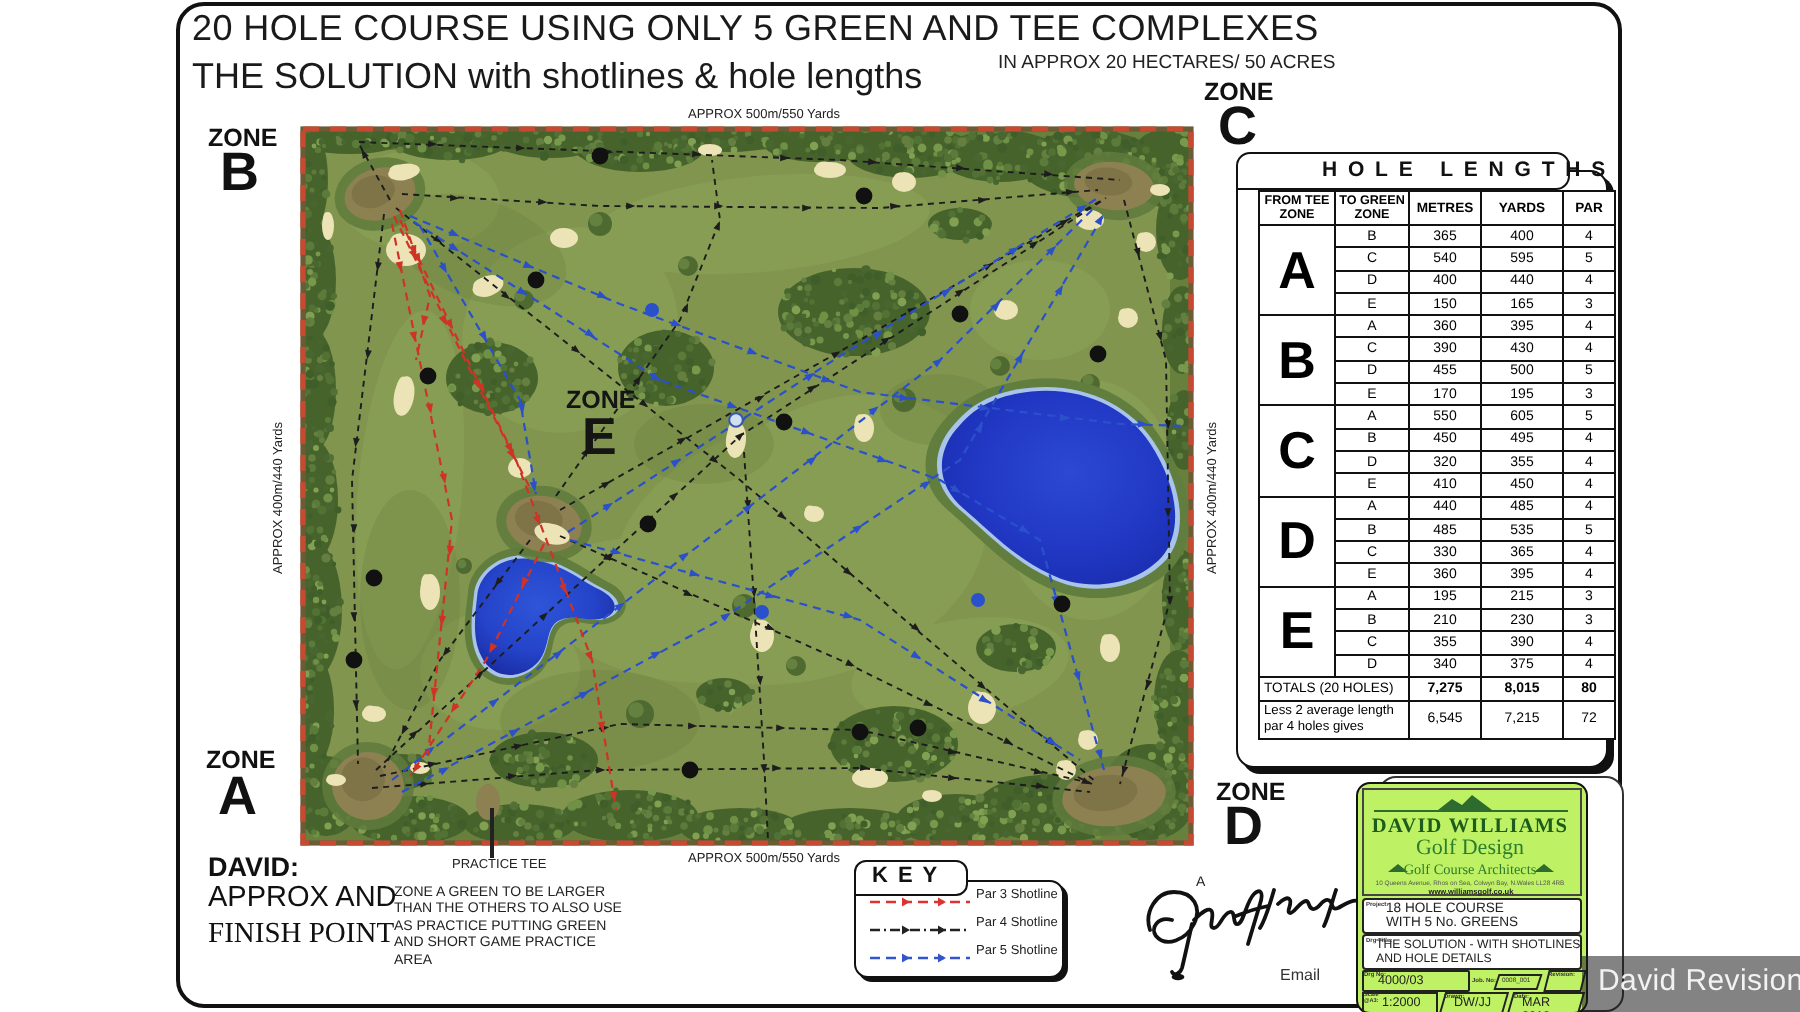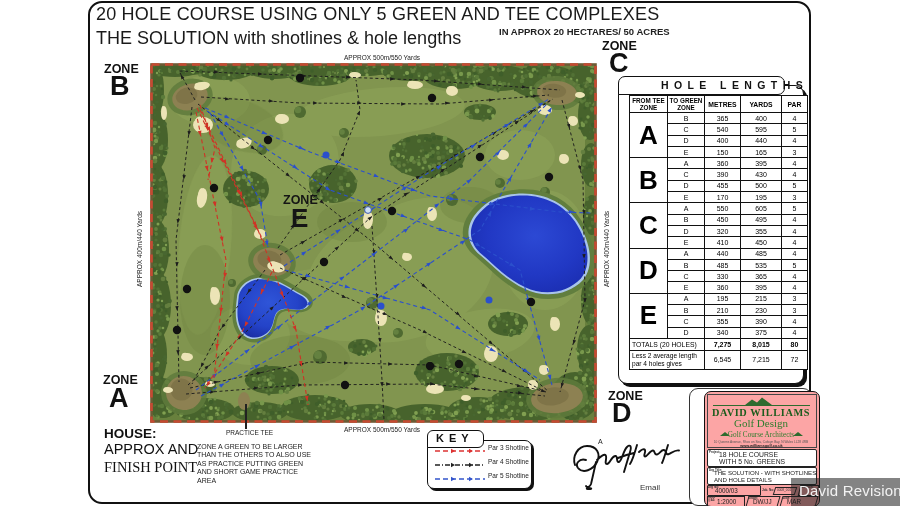--- a/index.html
+++ b/index.html
@@ -10,21 +10,21 @@
 </style>
 </head>
 <body>
 
 <div class="abs" style="left:88px;top:1px;width:719px;height:499px;border:2.5px solid #111;border-radius:14px;background:#fff;"></div>
 
 <div class="abs" style="left:96px;top:4px;font-size:18px;color:#1a1a1a;letter-spacing:0.2px;">20 HOLE COURSE USING ONLY 5 GREEN AND TEE COMPLEXES</div>
 
 <div class="abs" style="left:96px;top:28px;font-size:18px;color:#1a1a1a;">THE SOLUTION with shotlines &amp; hole lengths</div>
 
-<div class="abs" style="left:499px;top:26px;font-size:9.5px;color:#222;font-weight:bold;">IN APPROX 20 HECTARES/ 50 ACRES</div>
+<div class="abs" style="left:499px;top:26px;font-size:9.5px;color:#222;font-weight:normal;">IN APPROX 20 HECTARES/ 50 ACRES</div>
 
 <div class="abs b" style="left:602px;top:39px;font-size:12.5px;color:#111;">ZONE</div>
 <div class="abs b" style="left:609px;top:48px;font-size:27px;color:#111;">C</div>
 
 <div class="abs b" style="left:104px;top:62px;font-size:12.5px;color:#111;">ZONE</div>
 <div class="abs b" style="left:110px;top:71px;font-size:27px;color:#111;">B</div>
 
 <div class="abs b" style="left:103px;top:373px;font-size:12.5px;color:#111;">ZONE</div>
 <div class="abs b" style="left:109px;top:383px;font-size:27px;color:#111;">A</div>
 
@@ -2337,21 +2337,21 @@
 <div class="abs b" style="left:291px;top:203px;font-size:26px;color:#151515;">E</div>
 
 <div class="abs" style="left:344px;top:54px;font-size:6.5px;color:#222;">APPROX 500m/550 Yards</div>
 
 <div class="abs" style="left:344px;top:426px;font-size:6.5px;color:#222;">APPROX 500m/550 Yards</div>
 
 <div class="abs" style="left:136px;top:287px;font-size:6.5px;color:#222;transform:rotate(-90deg);transform-origin:0 0;white-space:nowrap;">APPROX 400m/440 Yards</div>
 
 <div class="abs" style="left:603px;top:287px;font-size:6.5px;color:#222;transform:rotate(-90deg);transform-origin:0 0;white-space:nowrap;">APPROX 400m/440 Yards</div>
 
-<div class="abs b" style="left:104px;top:426px;font-size:13.5px;color:#111;">HOUSE:</div>
+<div class="abs b" style="left:104px;top:426px;font-size:13.5px;color:#111;">DAVID:</div>
 <div class="abs" style="left:104px;top:441px;font-size:14.5px;color:#111;">APPROX AND</div>
 <div class="abs" style="left:104px;top:459px;font-size:14.5px;color:#111;font-family:Liberation Serif, serif;">FINISH POINT</div>
 
 <div class="abs" style="left:245px;top:404px;width:1.5px;height:25px;background:#222;"></div>
 
 <div class="abs" style="left:226px;top:429px;font-size:6.5px;color:#222;">PRACTICE TEE</div>
 
 <div class="abs" style="left:197px;top:443px;font-size:7px;line-height:8.4px;color:#222;">ZONE A GREEN TO BE LARGER<br>THAN THE OTHERS TO ALSO USE<br>AS PRACTICE PUTTING GREEN<br>AND SHORT GAME PRACTICE<br>AREA</div>
 
 <div class="abs" style="left:427px;top:440px;width:103px;height:47px;border:1.5px solid #111;border-radius:7px;background:#fff;box-shadow:2px 2px 0 #111;"></div>
@@ -2533,21 +2533,21 @@
           <td colspan="2" style="border:1px solid #111;font-size:6.6px;line-height:7.6px;padding:0 2px;">Less 2 average length<br>par 4 holes gives</td>
           <td style="border:1px solid #111;text-align:center;font-size:7px;padding:0;">6,545</td>
           <td style="border:1px solid #111;text-align:center;font-size:7px;padding:0;">7,215</td>
           <td style="border:1px solid #111;text-align:center;font-size:7px;padding:0;">72</td>
         </tr>
       </tbody>
     </table>
 </div>
 
 <div class="abs" style="left:689px;top:388px;width:121px;height:116px;border:1px solid #333;border-radius:9px;background:#fff;"></div>
-<div class="abs" style="left:704px;top:390.5px;width:114px;height:114px;border:1.6px solid #111;border-radius:7px;background:#fca5a5;">
+<div class="abs" style="left:678px;top:390.5px;width:114px;height:114px;border:1.6px solid #111;border-radius:7px;background:#bef264;">
 
 <div style="position:absolute;left:2px;top:2px;width:108px;height:52px;border:0.8px solid #444;"></div>
 <svg width="113" height="50" style="position:absolute;left:0;top:2px;" viewBox="0 0 113 50">
 <path d="M40,11 L47,5.5 L52,8.5 L57,3.5 L63,8 L67,11 Z" fill="#2e6b2e"></path>
 <path d="M8,11.5 L105,11.5" stroke="#2e6b2e" stroke-width="1"></path>
 <text x="56" y="22" text-anchor="middle" font-family="Liberation Serif,serif" font-size="10.3" font-weight="bold" fill="#1d5c1d" letter-spacing="0.6">DAVID WILLIAMS</text>
 <text x="56" y="33" text-anchor="middle" font-family="Liberation Serif,serif" font-size="11" fill="#2e7d2e">Golf Design</text>
 <path d="M15,42 L20,38 L25,42 Z" fill="#2e6b2e"></path>
 <path d="M88,42 L93,38 L98,42 Z" fill="#2e6b2e"></path>
 <text x="56" y="43" text-anchor="middle" font-family="Liberation Serif,serif" font-size="7.2" fill="#2e7d2e">Golf Course Architects</text>

